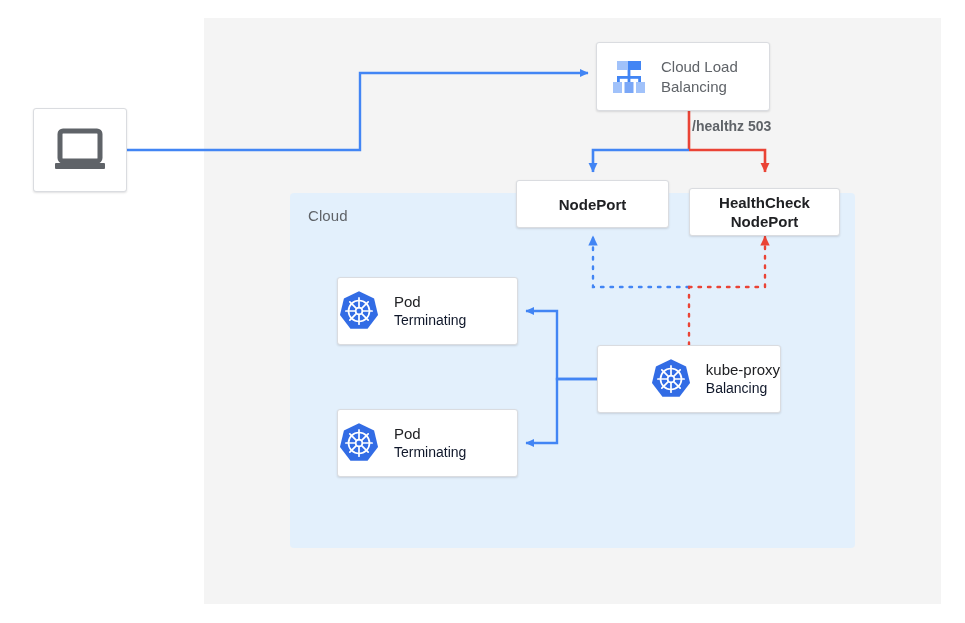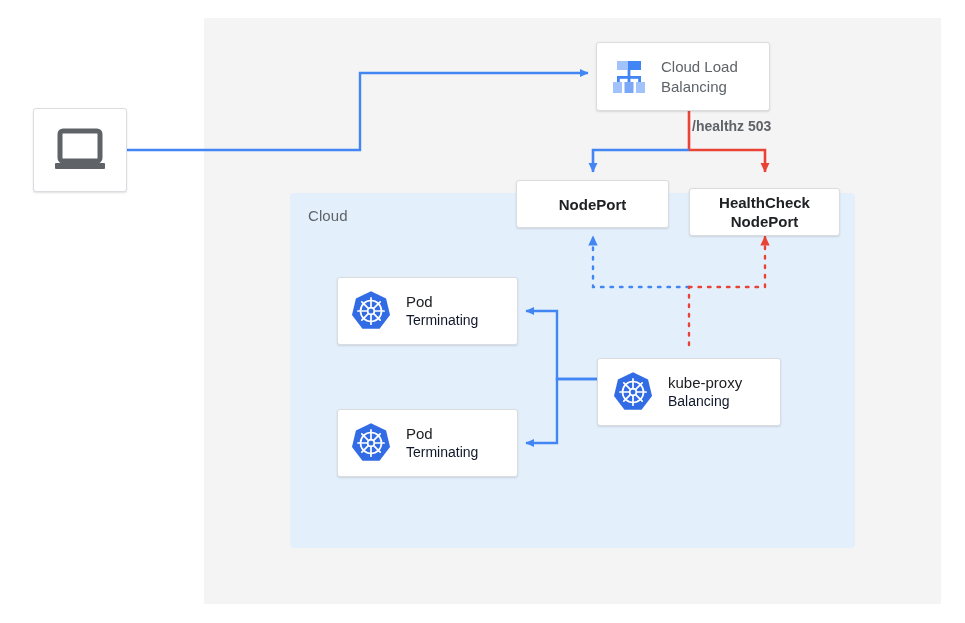--- a/index.html
+++ b/index.html
@@ -111,36 +111,36 @@
     white-space: pre-line;
   }
 
   
   .pod-box {
     left: 337px;
     width: 181px;
     height: 68px;
     display: flex;
     align-items: center;
-    padding-left: 12px;
     gap: 14px;
   }
   .pod-box-1 { top: 277px; }
   .pod-box-2 { top: 409px; }
 
   
   .kp-box {
     left: 597px;
-    top: 358px;
+    top: 345px;
     width: 184px;
     height: 68px;
     display: flex;
     align-items: center;
     padding-left: 14px;
     gap: 14px;
+    justify-content: flex-end;
   }
 
   .k8s-text { display: flex; flex-direction: column; }
   .k8s-title {
     font-size: 15px;
     color: #202124;
     line-height: 19px;
   }
   .k8s-sub {
     font-size: 14px;

